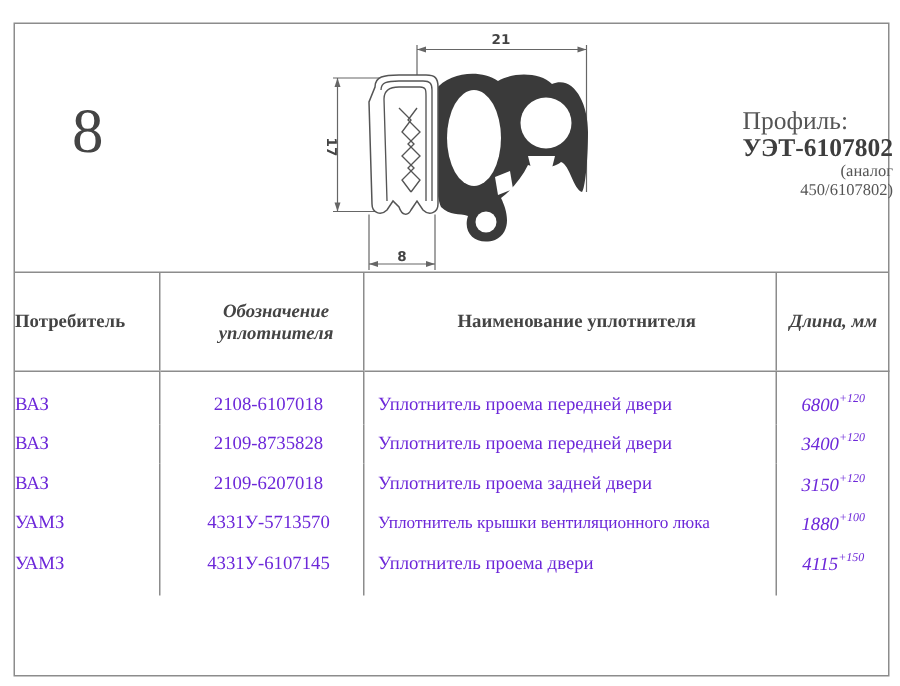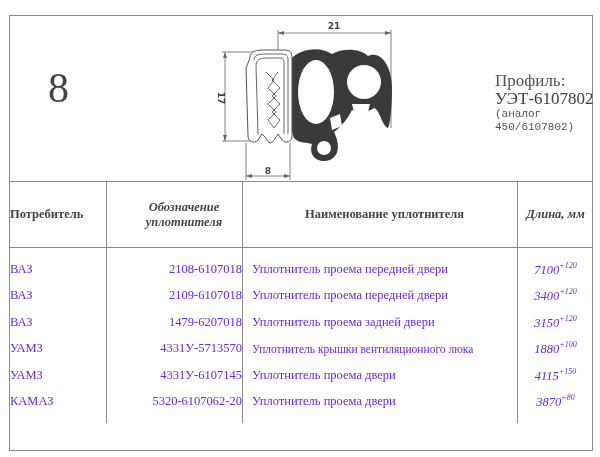--- a/index.html
+++ b/index.html
@@ -5,33 +5,33 @@
   html, body { margin:0; padding:0; background:#ffffff; }
   body { width:600px; height:457px; position:relative; overflow:hidden;
          font-family:"Liberation Serif", "DejaVu Serif", serif; color:#4a4a4a; }
   .frame { position:absolute; left:9px; top:15px; width:584px; height:436px;
            border:1px solid #8c8c8c; box-sizing:border-box; }
   .top-area { position:absolute; left:0; top:0; width:100%; height:166px; border-bottom:1px solid #8c8c8c; box-sizing:border-box; }
   .big-number { position:absolute; left:38px; top:48px; font-size:42px; color:#444; }
   .drawing { position:absolute; left:200px; top:2px; width:190px; height:164px; }
   .profile { position:absolute; left:485px; top:40px; line-height:1.05; color:#555;margin-top:16px; }
   .profile .lbl { font-size:17px; }
-  .profile .code { font-size:17px; font-weight:normal; color:#3e3e3e; }
-  .profile .analog { font-family:Liberation Mono, monospace; font-size:11px; line-height:1.25; color:#555; }
+  .profile .code { font-size:17px; font-weight:bold; color:#3e3e3e; }
+  .profile .analog { font-family:Liberation Serif, serif; font-size:11px; line-height:1.25; color:#555;text-align:right; }
   .profile .analog div { margin:0; }
 
   table.data { position:absolute; left:0; top:166px; width:583px; border-collapse:collapse; table-layout:fixed; }
   table.data th, table.data td { border-left:1px solid #8c8c8c; padding:0; }
   table.data th:first-child, table.data td:first-child { border-left:none; }
   table.data th { height:65px; font-weight:bold; font-size:12.5px; color:#444; border-bottom:1px solid #8c8c8c; }
   table.data td { height:26.5px; font-size:12.5px; color:#6d28d9; vertical-align:middle; }
   table.data tbody tr:first-child td { padding-top:8px; }
   table.data tbody tr:last-child td { padding-bottom:8px; }
   .c1 { width:96px; text-align:left; }
-  .c2 { width:116px; text-align:right; padding-left:9px !important; }
+  .c2 { width:116px; text-align:center; padding-left:9px !important; }
   .c3 { width:265px; text-align:left; padding-left:9px !important; }
   .c4 { text-align:center;font-style:italic; }
   th.c2 { text-align:center; padding-left:19px !important; line-height:1.2;font-style:italic; }
   th.c3 { text-align:center; }
   sup { font-size:8px; vertical-align:6px; }
 </style>
 </head>
 <body>
 
 <div class="frame">
@@ -96,47 +96,41 @@
         <th class="c2">Обозначение уплотнителя</th>
         <th class="c3">Наименование уплотнителя</th>
         <th class="c4">Длина, мм</th>
       </tr>
     </thead>
     <tbody>
       <tr>
         <td class="c1">ВАЗ</td>
         <td class="c2">2108-6107018</td>
         <td class="c3">Уплотнитель проема передней двери</td>
-        <td class="c4"><span>7100</span><sup>+120</sup></td>
+        <td class="c4"><span>6800</span><sup>+120</sup></td>
       </tr>
       <tr>
         <td class="c1">ВАЗ</td>
-        <td class="c2">2109-6107018</td>
+        <td class="c2">2109-8735828</td>
         <td class="c3">Уплотнитель проема передней двери</td>
         <td class="c4"><span>3400</span><sup>+120</sup></td>
       </tr>
       <tr>
         <td class="c1">ВАЗ</td>
-        <td class="c2">1479-6207018</td>
+        <td class="c2">2109-6207018</td>
         <td class="c3">Уплотнитель проема задней двери</td>
         <td class="c4"><span>3150</span><sup>+120</sup></td>
       </tr>
       <tr>
         <td class="c1">УАМЗ</td>
         <td class="c2">4331У-5713570</td>
         <td class="c3" style="font-size:11.5px;">Уплотнитель крышки вентиляционного люка</td>
         <td class="c4"><span>1880</span><sup>+100</sup></td>
       </tr>
       <tr>
         <td class="c1">УАМЗ</td>
         <td class="c2">4331У-6107145</td>
         <td class="c3">Уплотнитель проема двери</td>
         <td class="c4"><span>4115</span><sup>+150</sup></td>
       </tr>
-      <tr>
-        <td class="c1">КАМАЗ</td>
-        <td class="c2">5320-6107062-20</td>
-        <td class="c3">Уплотнитель проема двери</td>
-        <td class="c4"><span>3870</span><sup>+80</sup></td>
-      </tr>
     </tbody>
   </table>
 </div>
 
 </body></html>

